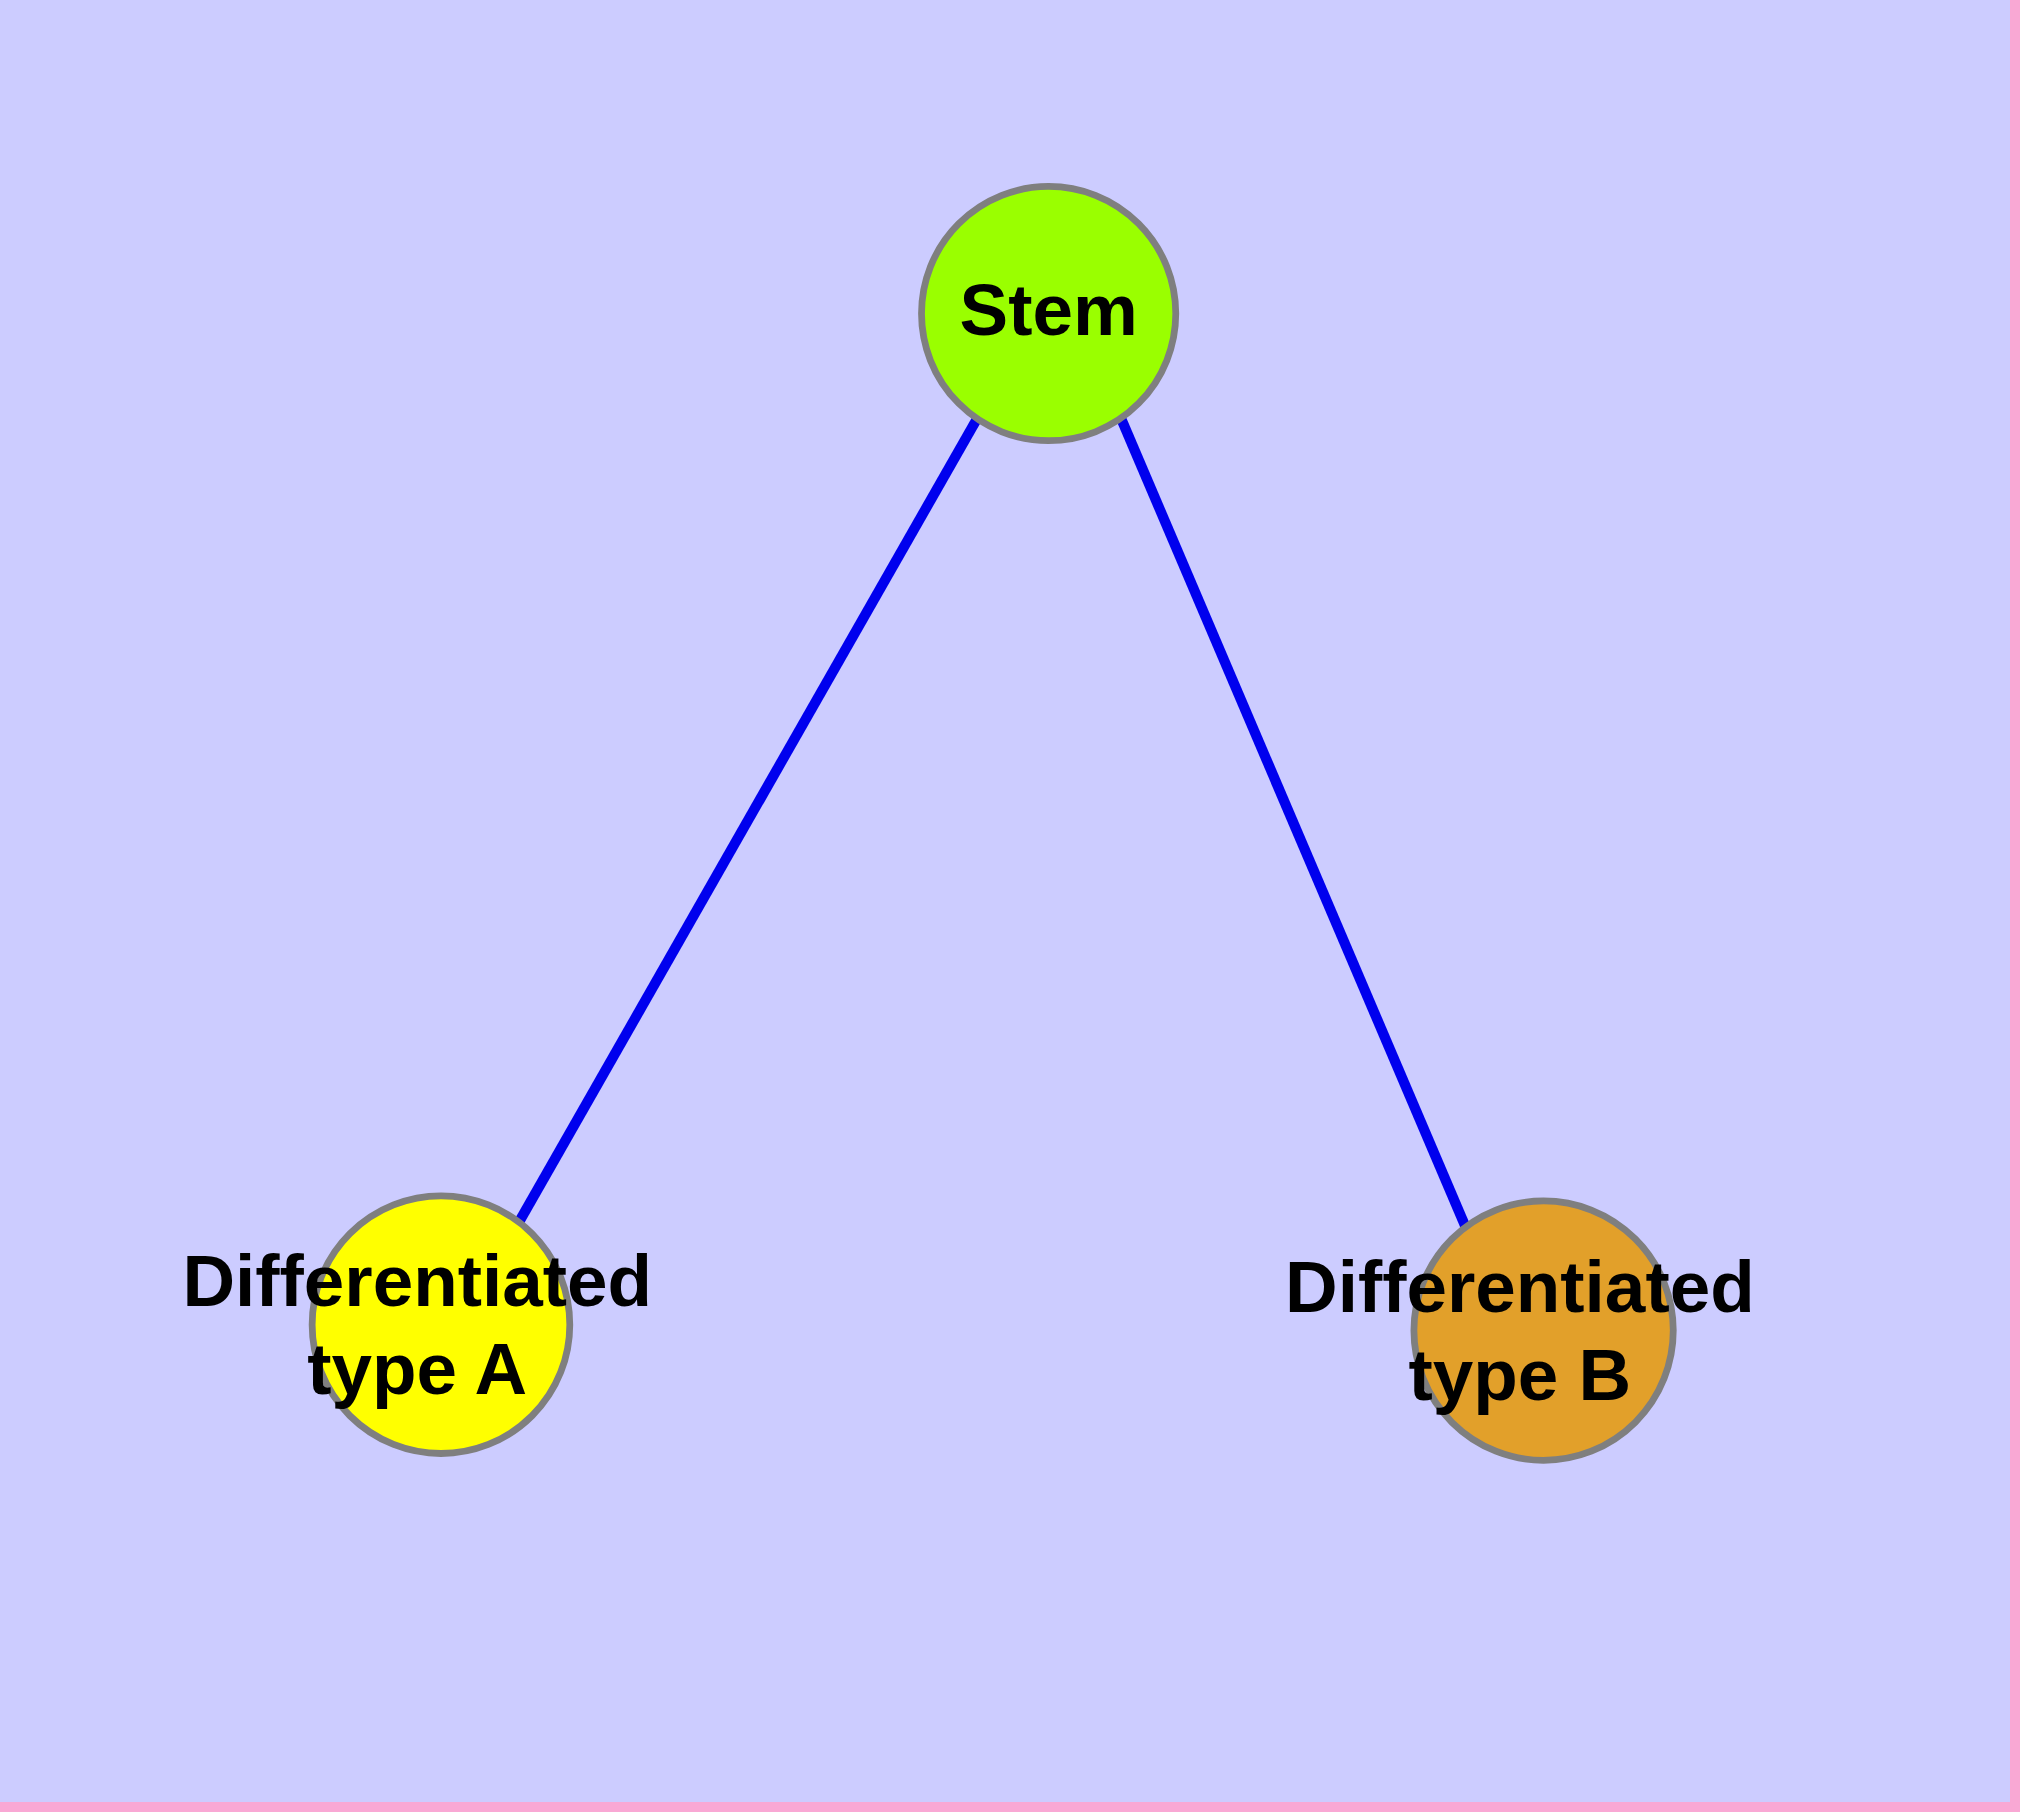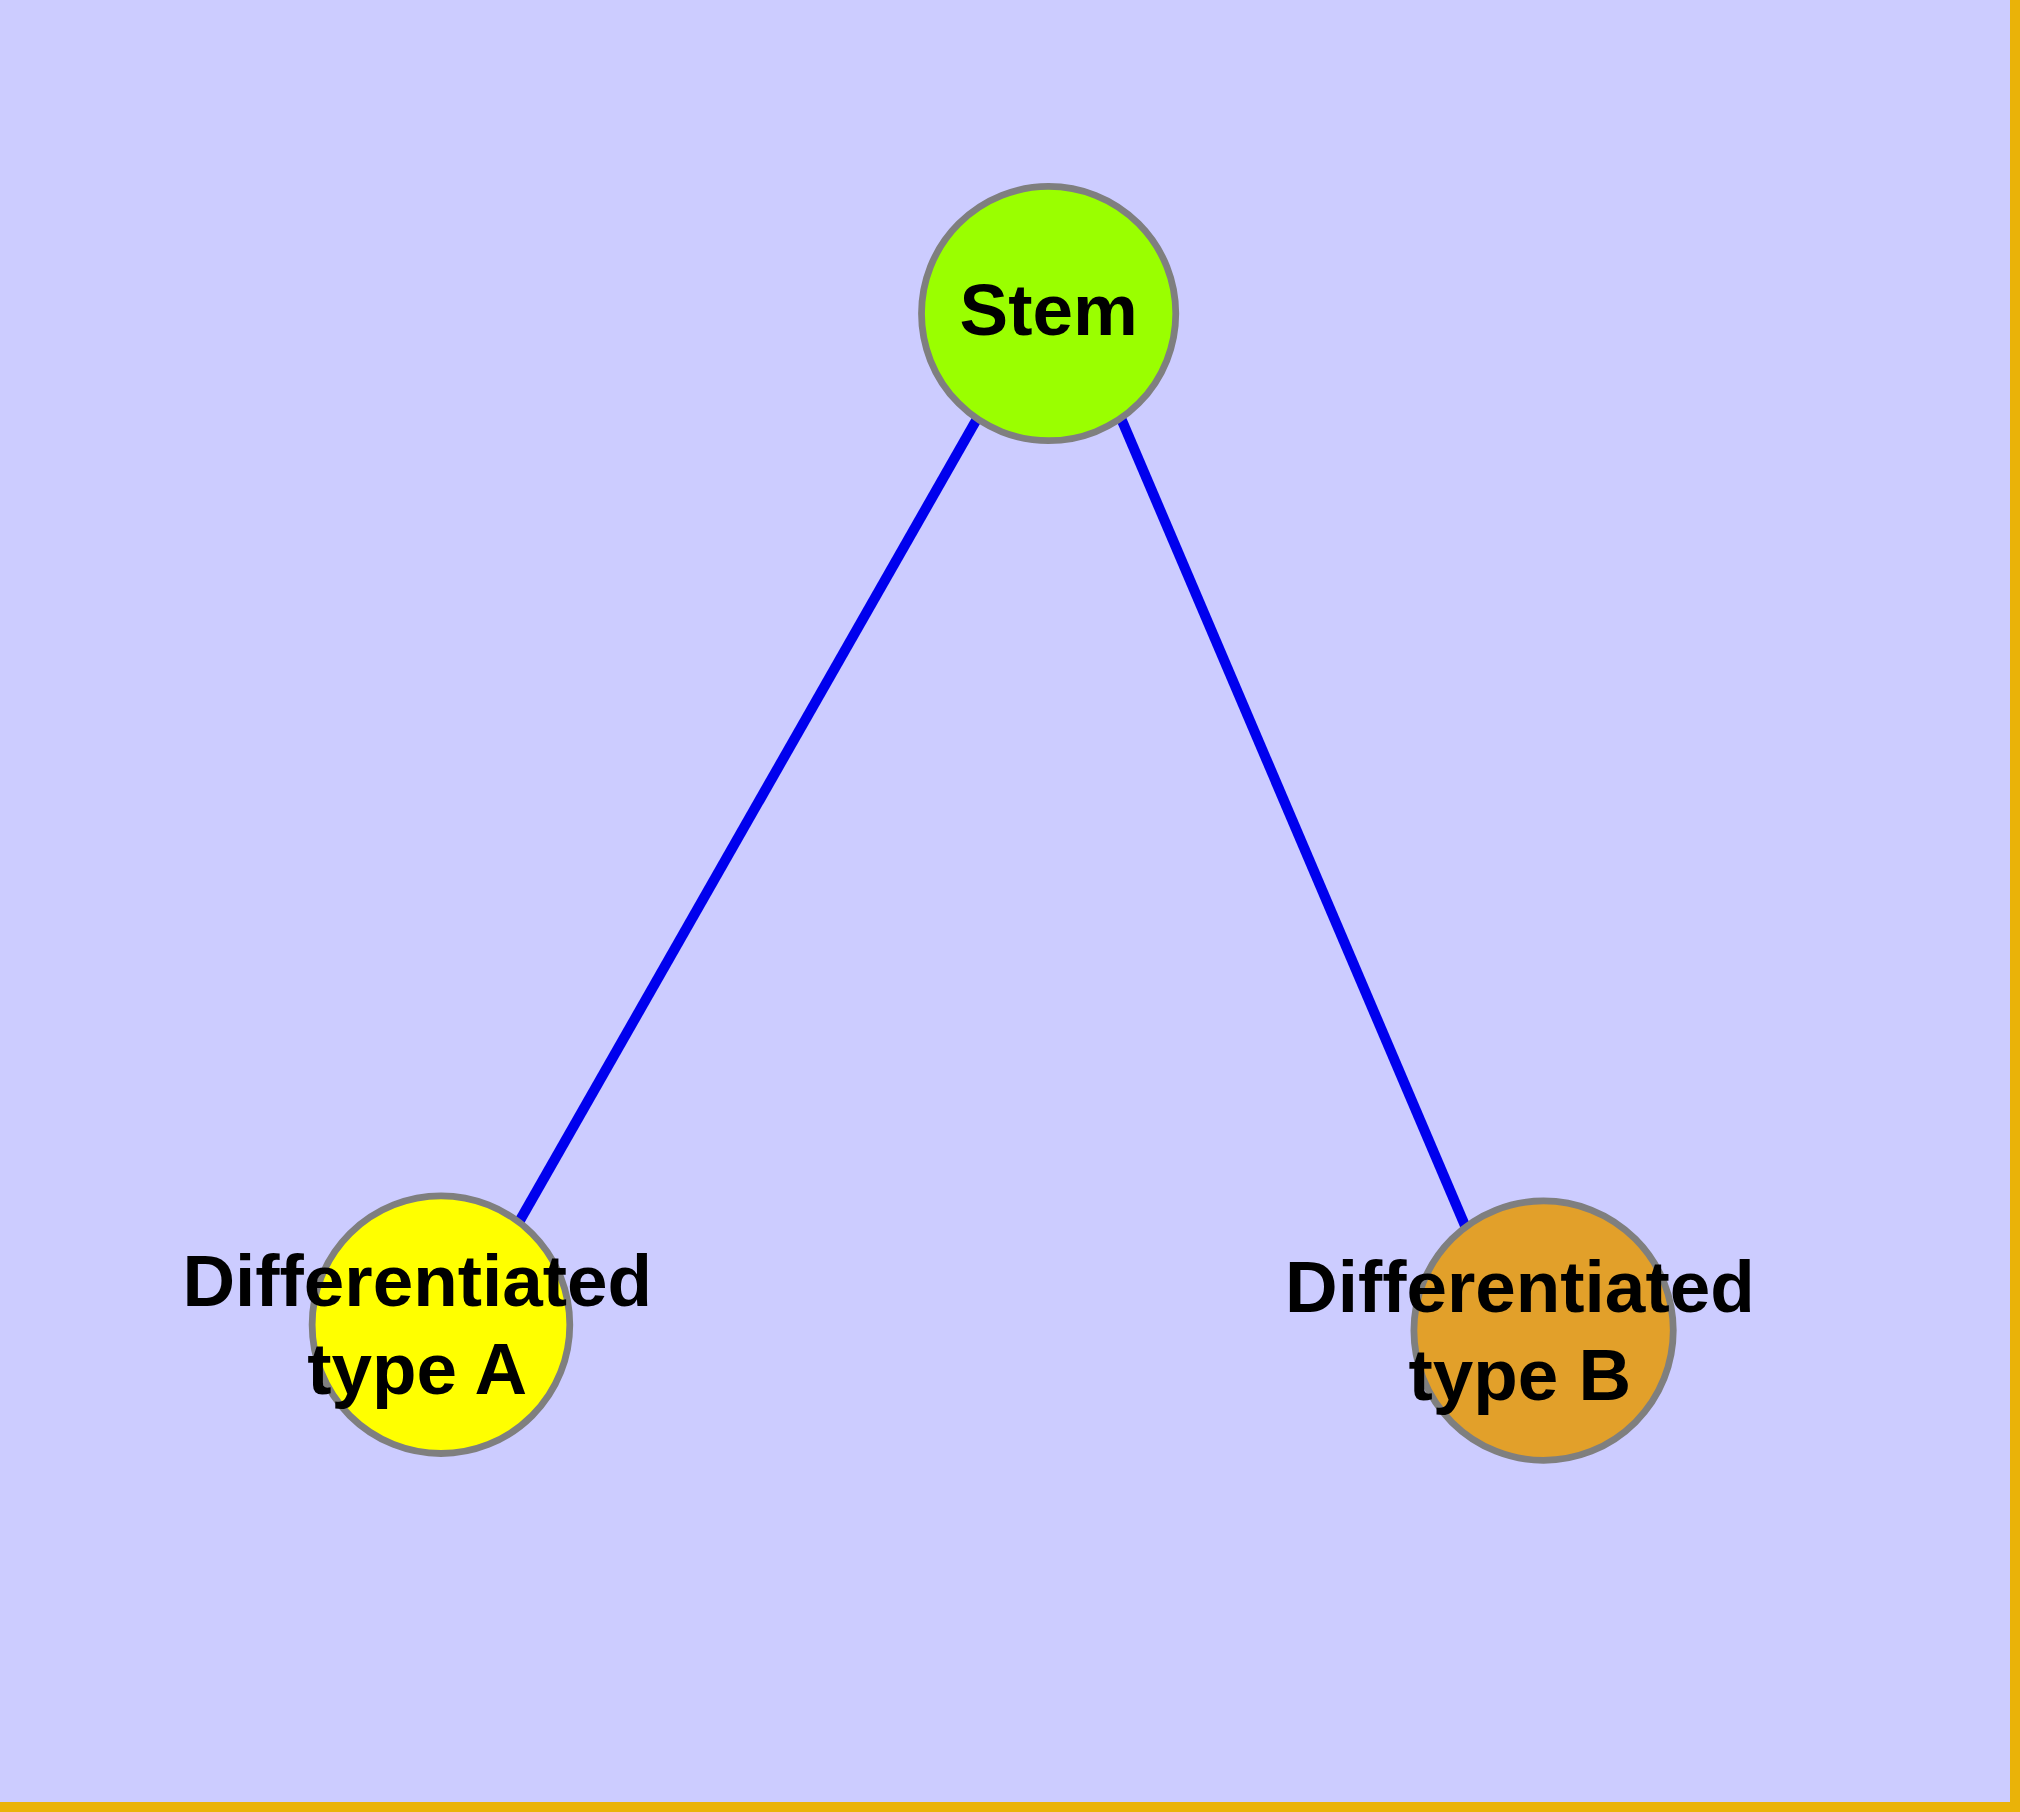--- a/index.html
+++ b/index.html
@@ -49,21 +49,21 @@
   }
   .graph-edge {
     stroke: #0000ee;
     stroke-width: 12;
     stroke-linecap: butt;
   }
 </style>
 </head>
 <body>
 
-<div id="graph-canvas" style="background: #eab308;">
+<div id="graph-canvas" style="background: #f9a8d4;">
 
   <div id="plot-area" style="background: rgb(204, 204, 255);"></div>
 
   <svg id="graph-svg" viewBox="0 0 2384 2138">
 
     <g>
       <line class="graph-edge" x1="1152" y1="495" x2="612" y2="1442" stroke="#0000ee"></line>
       <line class="graph-edge" x1="1323" y1="495" x2="1730" y2="1450" stroke="#0000ee"></line>
     </g>
 

